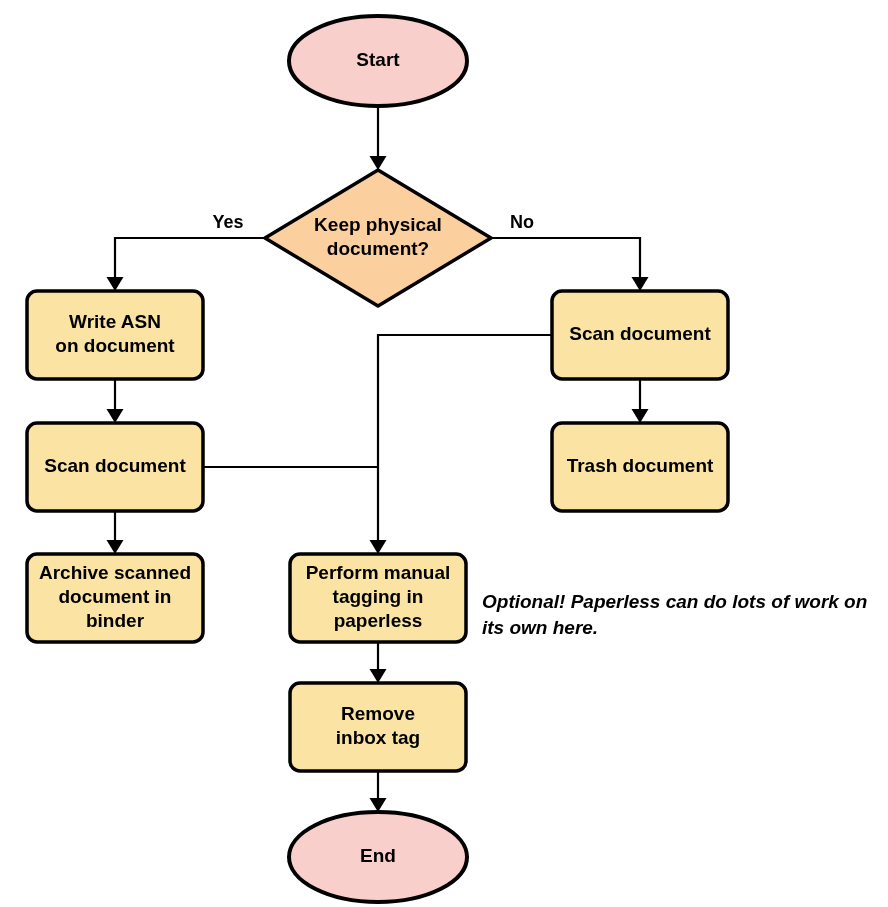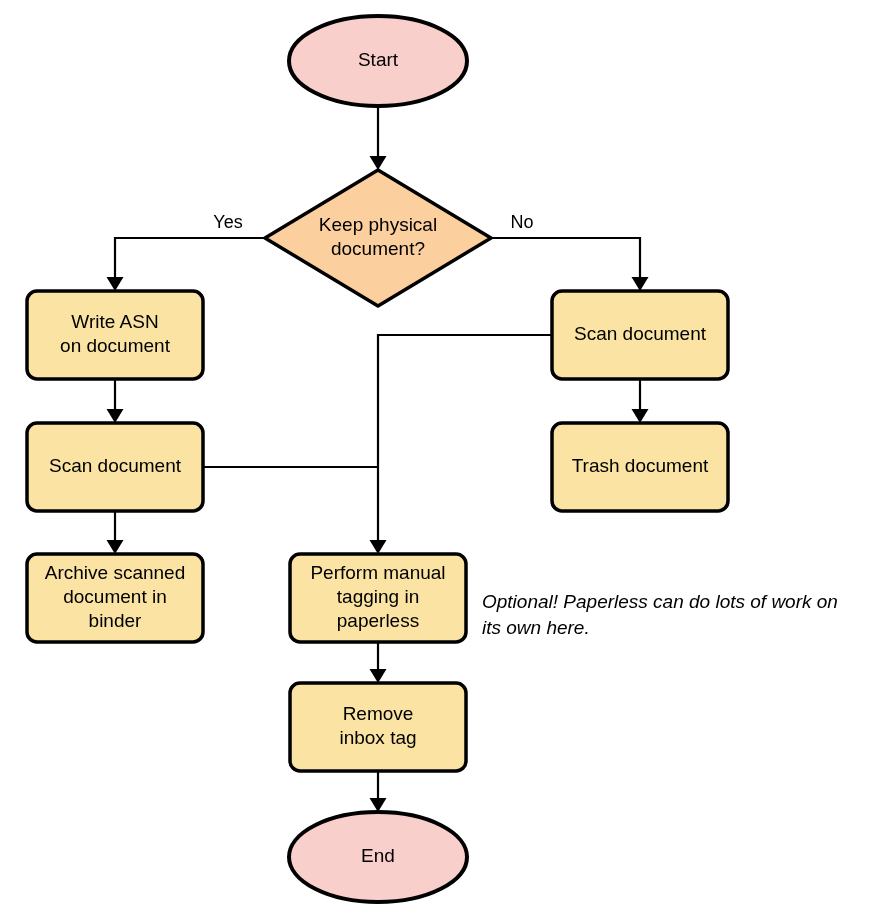--- a/index.html
+++ b/index.html
@@ -10,20 +10,21 @@
   body {
     width: 888px;
     height: 907px;
     font-family: "Liberation Sans", sans-serif;
     overflow: hidden;
   }
   #flowchart-root {
     position: relative;
     width: 841px;
     height: 907px;
+    font-weight: bold;
   }
   svg#flow-svg {
     display: block;
     width: 888px;
     height: 907px;
   }
   .node-shape {
     stroke: #000000;
     stroke-width: 3.5;
     stroke-linejoin: round;

